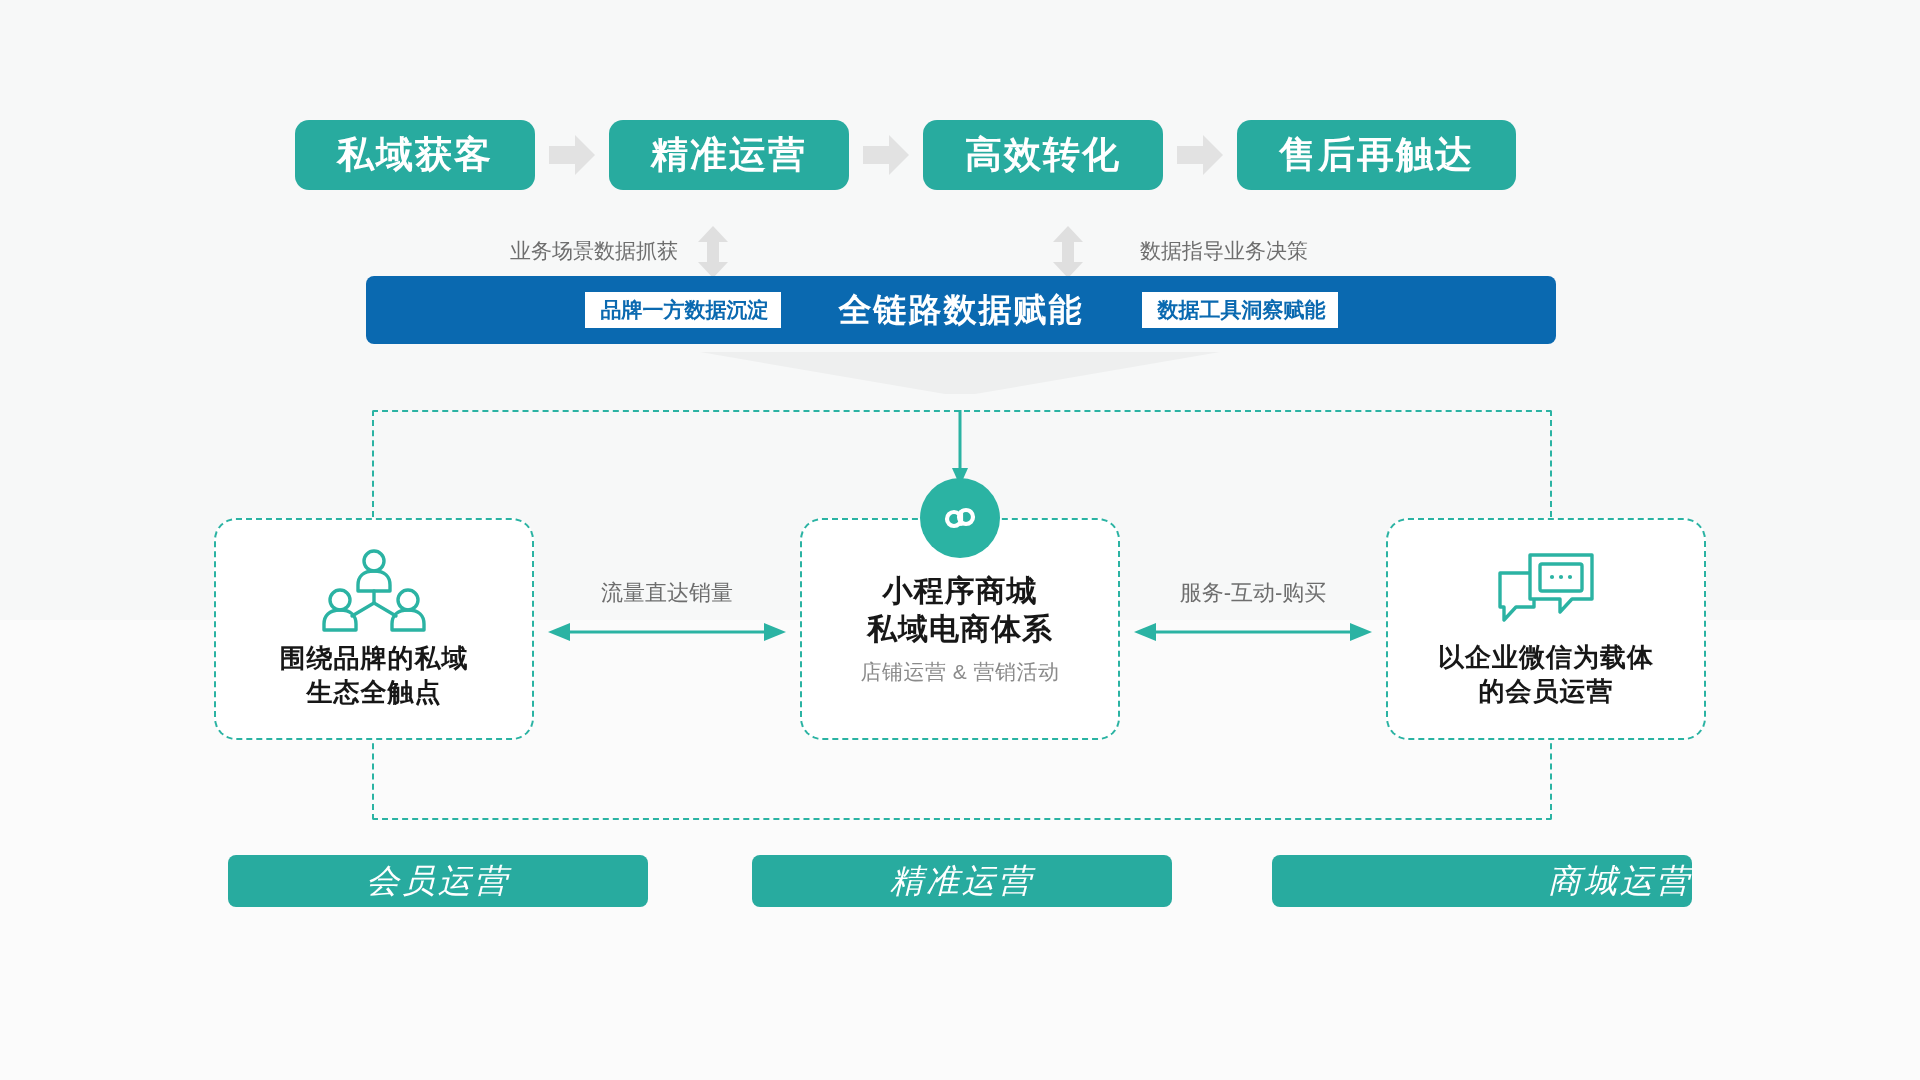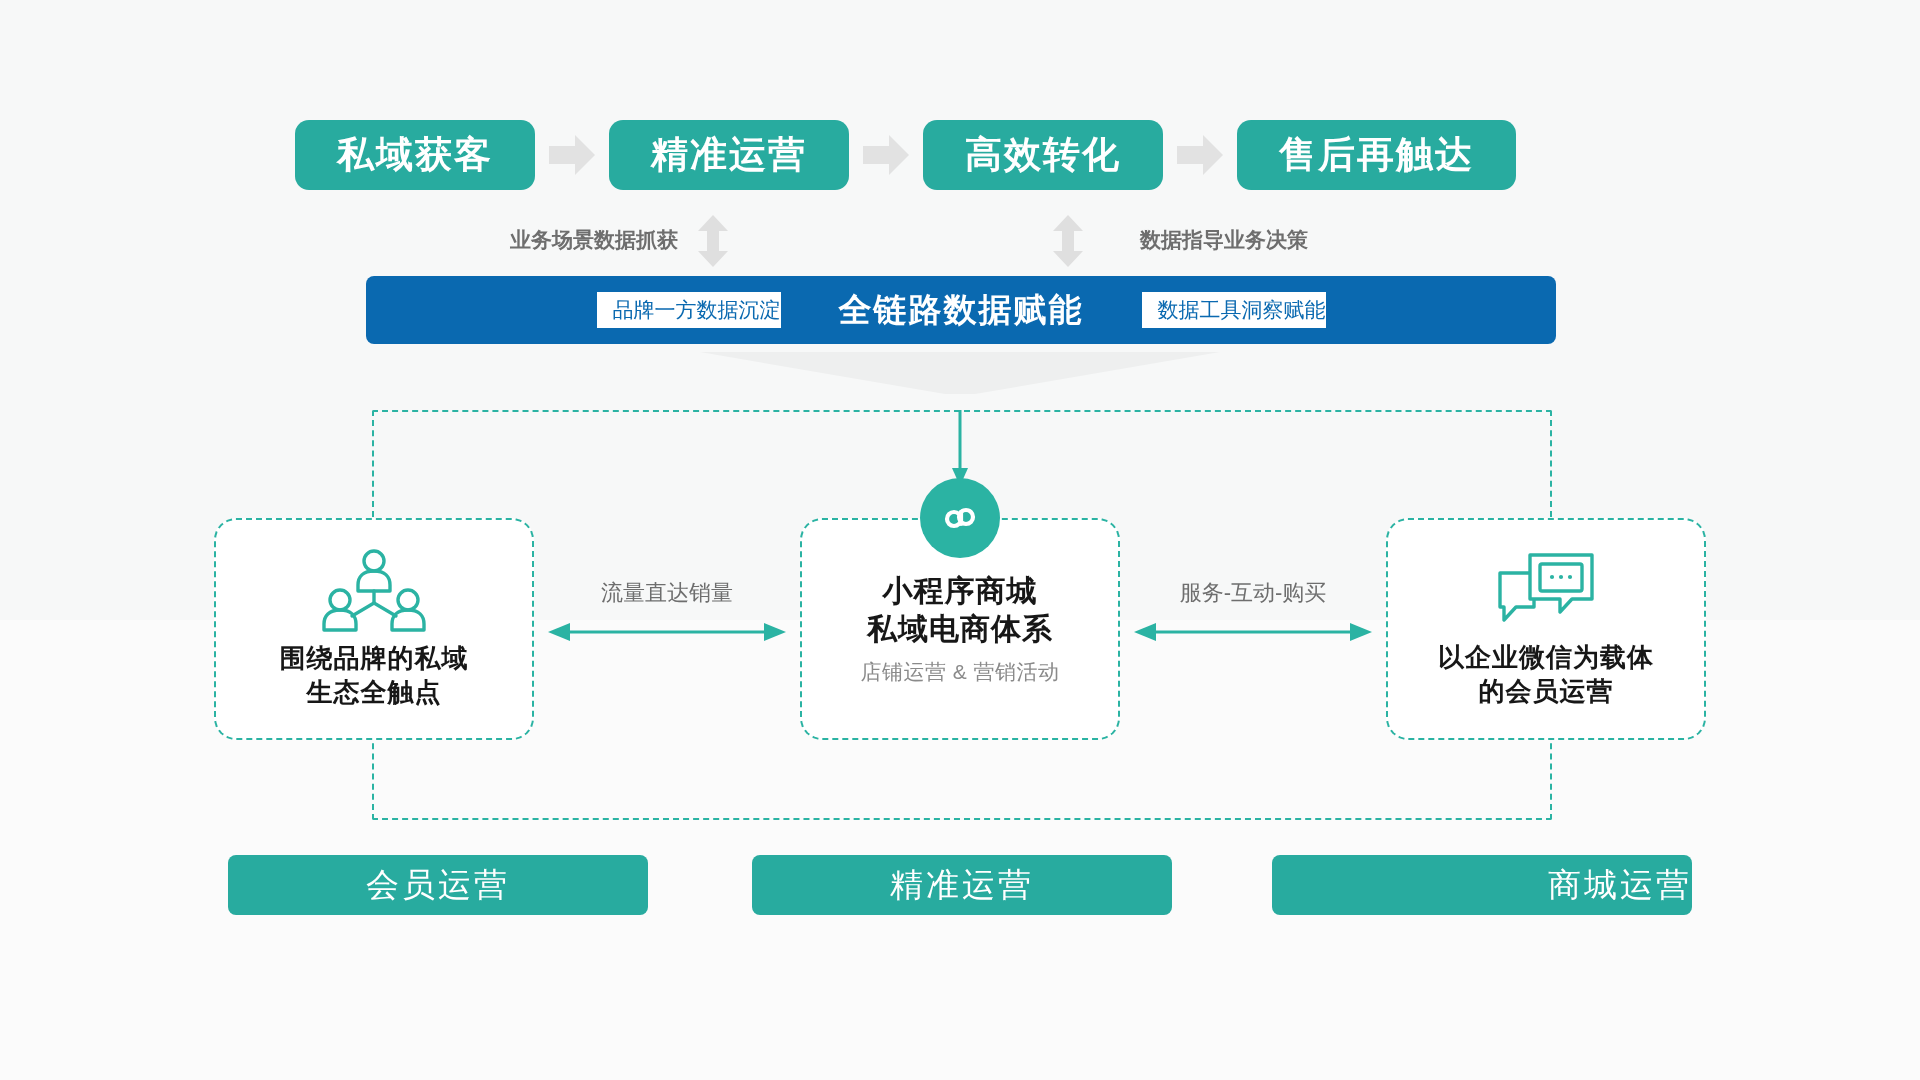--- a/index.html
+++ b/index.html
@@ -62,24 +62,23 @@
     align-items: center;
     justify-content: center;
     flex: none;
   }
   .pill-arrow svg { display: block; }
 
   
   .dbl-row {
     position: absolute;
     left: 295px;
-    top: 215px;
+    top: 226px;
     width: 1330px;
     height: 52px;
-    font-weight: bold;
   }
   .dbl-label {
     position: absolute;
     font-size: 21px;
     color: #6e6e6e;
     white-space: nowrap;
     top: 11px;
   }
   .dbl-label.left  { left: 215px; }
   .dbl-label.right { left: 845px; }
@@ -103,22 +102,22 @@
     border-radius: 8px;
     display: flex;
     align-items: center;
     justify-content: center;
     gap: 58px;
   }
   .blue-tag {
     background: #ffffff;
     color: #0a69b0;
     font-size: 21px;
-    font-weight: normal;
-    padding: 7px 0 8px 16px;
+    font-weight: bold;
+    padding: 7px 12px 8px 16px;
     white-space: nowrap;
     line-height: 1;
   }
   .blue-title {
     color: #ffffff;
     font-size: 33px;
     font-weight: bold;
     letter-spacing: 2px;
     white-space: nowrap;
   }
@@ -244,30 +243,31 @@
     text-align: center;
     font-size: 22px;
     color: #6e6e6e;
     white-space: nowrap;
   }
 
   
   .btn {
     position: absolute;
     top: 855px;
-    height: 60px;
+    height: 52px;
     background: #28ab9f;
     border-radius: 8px;
     color: #ffffff;
     font-size: 33px;
     letter-spacing: 3px;
     display: flex;
     align-items: center;
     justify-content: center;
     white-space: nowrap;
+    font-style: italic;
   }
   .btn.b1 { left: 228px;  width: 420px; }
   .btn.b2 { left: 752px;  width: 420px; }
   .btn.b3 { left: 1272px; width: 420px; justify-content: flex-end; }
 </style>
 </head>
 <body>
 
 <div id="stage">
 

